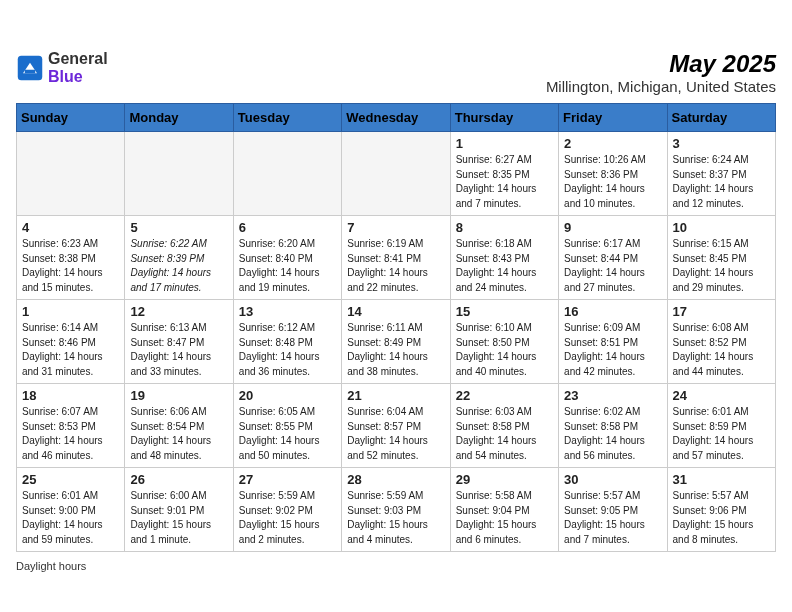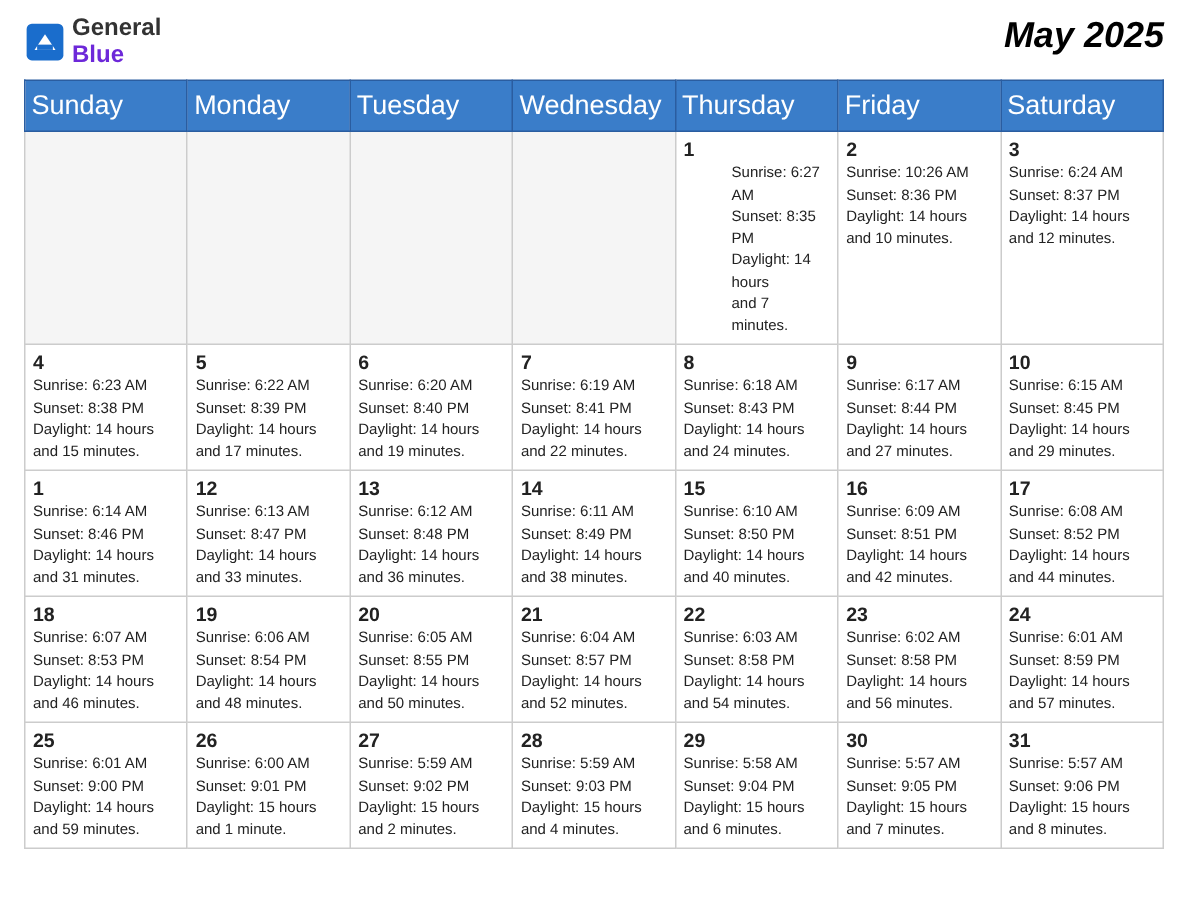--- a/index.html
+++ b/index.html
@@ -14,20 +14,21 @@
       width: 792px;
       min-height: 612px;
       background: #fff;
       padding: 10px 16px 16px 16px;
     }
     .header {
       display: flex;
       justify-content: space-between;
       align-items: flex-start;
       margin-bottom: 8px;
+      margin-top: 40px;
     }
     .logo {
       display: flex;
       align-items: center;
       gap: 4px;
     }
     .logo-text {
       font-size: 16px;
       font-weight: bold;
       line-height: 1.1;
@@ -51,23 +52,23 @@
       font-size: 15px;
       color: #333;
     }
     .calendar-table {
       width: 100%;
       border-collapse: collapse;
       table-layout: fixed;
     }
     .calendar-table th {
       background: #3a7dc9;
-      color: #ffffff;
-      font-size: 18px;
-      font-weight: normal;
+      color: #000000;
+      font-size: 13px;
+      font-weight: bold;
       padding: 6px 4px;
       text-align: left;
       border: 1px solid #2a5da0;
     }
     .calendar-table td {
       border: 1px solid #ccc;
       vertical-align: top;
       padding: 4px 5px;
       font-size: 10.5px;
       color: #222;
@@ -106,20 +107,21 @@
         <polygon points="8,22 16,10 24,22" fill="white"></polygon>
         <rect x="10" y="18" width="12" height="4" fill="#1a6dcc"></rect>
       </svg>
       <div class="logo-text">
         <span class="logo-general">General</span><br>
         <span class="logo-blue">Blue</span>
       </div>
     </div>
     <div class="title-block">
       <div class="calendar-title">May 2025</div>
+      <div class="calendar-subtitle">Millington, Michigan, United States</div>
     </div>
   </div>
 
   <table class="calendar-table">
     <thead>
       <tr>
       <th>Sunday</th>
           <th>Monday</th>
           <th>Tuesday</th>
           <th>Wednesday</th>
@@ -129,21 +131,21 @@
         </tr>
     </thead>
     <tbody id="calendar-body">
     <tr>
           <td class="empty"></td>
           <td class="empty"></td>
           <td class="empty"></td>
           <td class="empty"></td>
           <td>
             <span class="day-number">1</span>
-            <div class="day-info" style="white-space: pre-line; margin-left: 32px;">Sunrise: 6:27 AM
+            <div class="day-info" style="white-space: pre-line;">Sunrise: 6:27 AM
 Sunset: 8:35 PM
 Daylight: 14 hours
 and 7 minutes.</div>
           </td>
           <td>
             <span class="day-number">2</span>
             <div class="day-info" style="white-space: pre-line;">Sunrise: 10:26 AM
 Sunset: 8:36 PM
 Daylight: 14 hours
 and 10 minutes.</div>
@@ -159,21 +161,21 @@
         <tr>
           <td>
             <span class="day-number">4</span>
             <div class="day-info" style="white-space: pre-line;">Sunrise: 6:23 AM
 Sunset: 8:38 PM
 Daylight: 14 hours
 and 15 minutes.</div>
           </td>
           <td>
             <span class="day-number">5</span>
-            <div class="day-info" style="white-space: pre-line;">Sunrise: 6:22 AM
+            <div class="day-info" style="white-space: pre-line; font-style: italic;">Sunrise: 6:22 AM
 Sunset: 8:39 PM
 Daylight: 14 hours
 and 17 minutes.</div>
           </td>
           <td>
             <span class="day-number">6</span>
             <div class="day-info" style="white-space: pre-line;">Sunrise: 6:20 AM
 Sunset: 8:40 PM
 Daylight: 14 hours
 and 19 minutes.</div>
@@ -356,13 +358,16 @@
             <span class="day-number">31</span>
             <div class="day-info" style="white-space: pre-line;">Sunrise: 5:57 AM
 Sunset: 9:06 PM
 Daylight: 15 hours
 and 8 minutes.</div>
           </td>
         </tr>
       </tbody>
   </table>
 
+  <div class="footer-note">
+    <span>Daylight hours</span>
+  </div>
 </div>
 
 </body></html>

